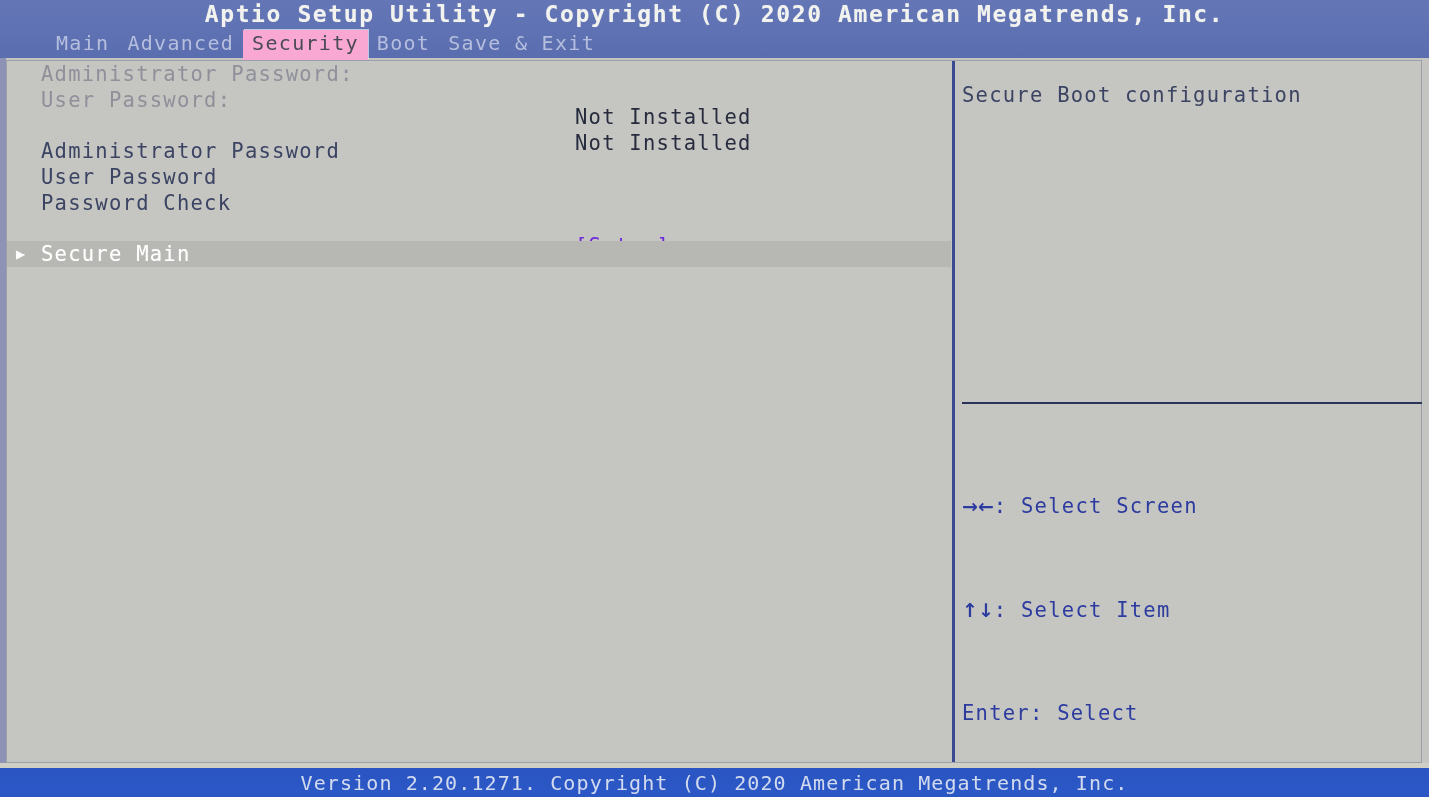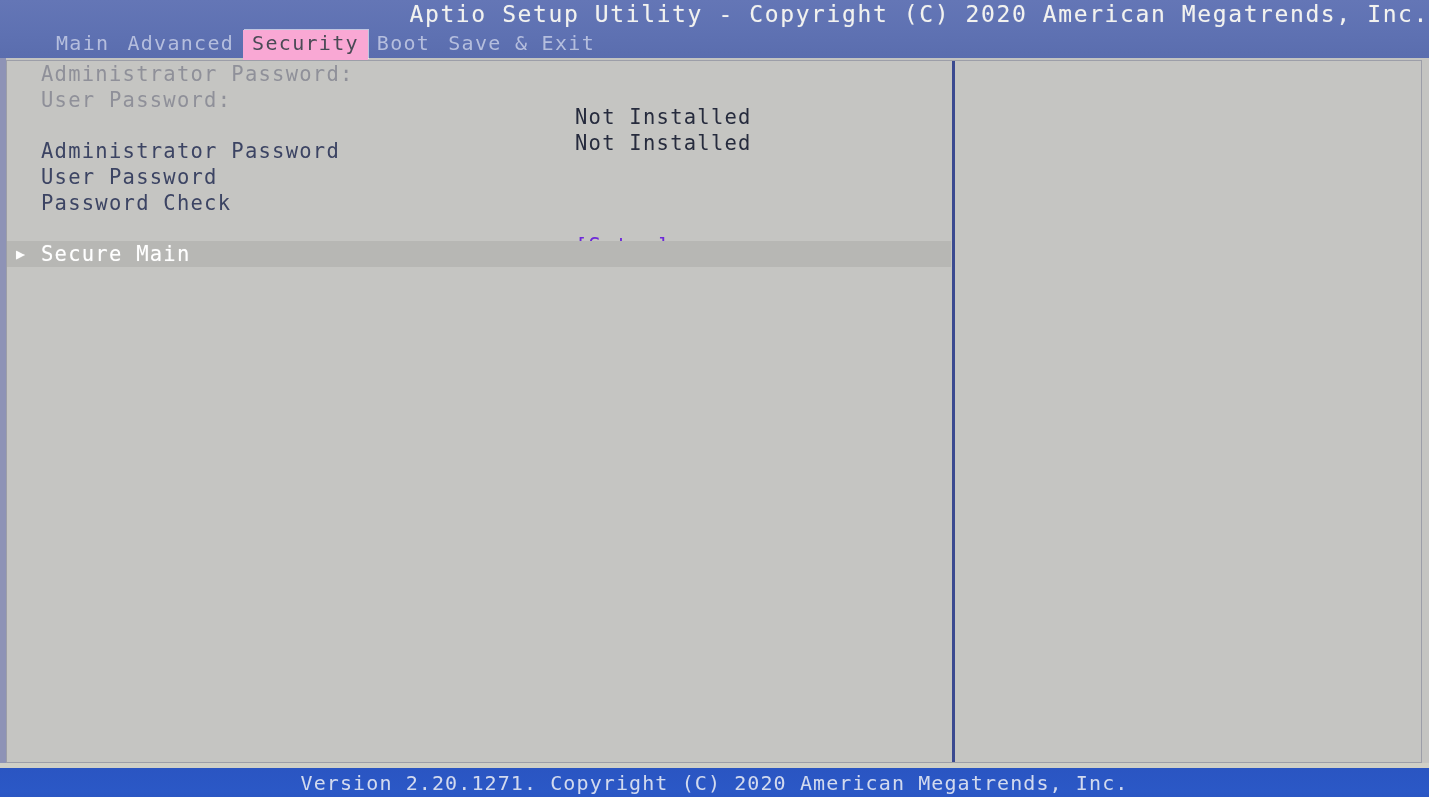--- a/index.html
+++ b/index.html
@@ -22,26 +22,27 @@
     position: absolute;
     left: 0; top: 0;
     width: 1429px;
     height: 58px;
     background: linear-gradient(180deg, #6476b6 0%, #5e71b2 60%, #5a6dae 100%);
   }
   #header-title {
     position: absolute;
     left: 0; top: 1px;
     width: 1429px;
-    text-align: right;
+    text-align: center;
     color: #f2f2ef;
     font-size: 23px;
     letter-spacing: 1.6px;
     white-space: pre;
     text-shadow: 0 0 1px rgba(255,255,255,0.35);
+    font-weight: bold;
   }
 
   
   #tab-strip {
     position: absolute;
     left: 0; top: 30px;
     height: 28px;
     width: 1429px;
     display: flex;
     align-items: flex-start;
@@ -275,19 +276,42 @@
     <div class="row selected">
       <span class="arrow">▶</span>
       <span class="label item-label">Secure Main</span>
       <span class="value item-value"></span>
     </div>
 
   </div>
 
   <div id="pane-divider"></div>
 
+  <div id="help-pane">
+    <div id="help-text">Secure Boot configuration</div>
+    <div id="help-rule"></div>
+    <div id="keymap">
+
+      <div class="keyline"><span class="glyphs">→←</span><span>: Select Screen</span></div>
+
+      <div class="keyline"><span class="glyphs">↑↓</span><span>: Select Item</span></div>
+
+      <div class="keyline"><span>Enter: Select</span></div>
+
+      
+
+      
+
+      
+
+      
+
+      
+
+    </div>
+  </div>
 
   <div id="footer-gap"></div>
   <div id="footer-bar">
     <div id="footer-text">Version 2.20.1271. Copyright (C) 2020 American Megatrends, Inc.</div>
   </div>
 
 </div>
 
 </body></html>

